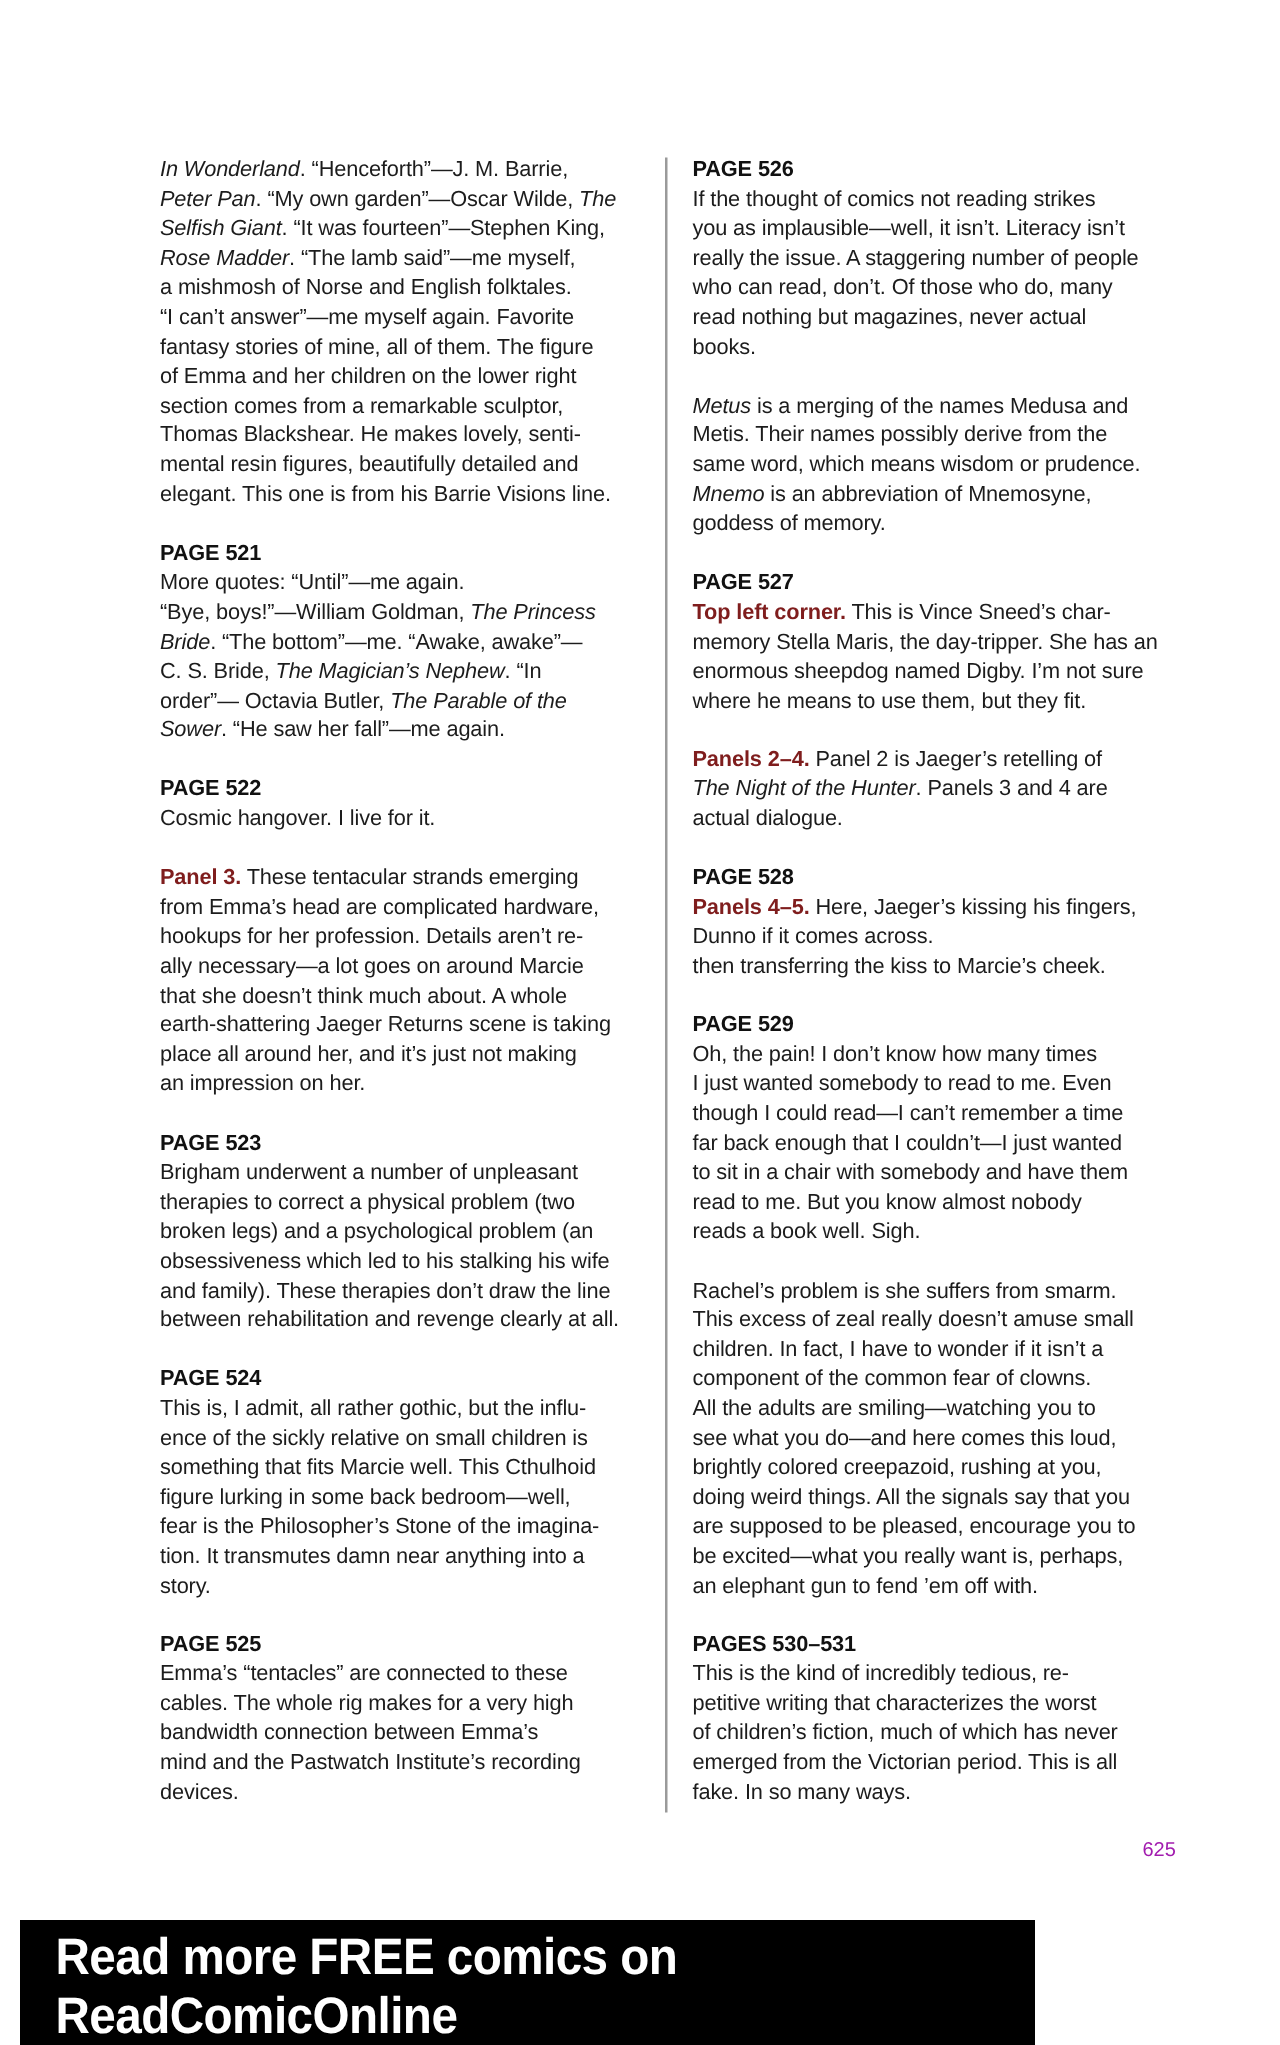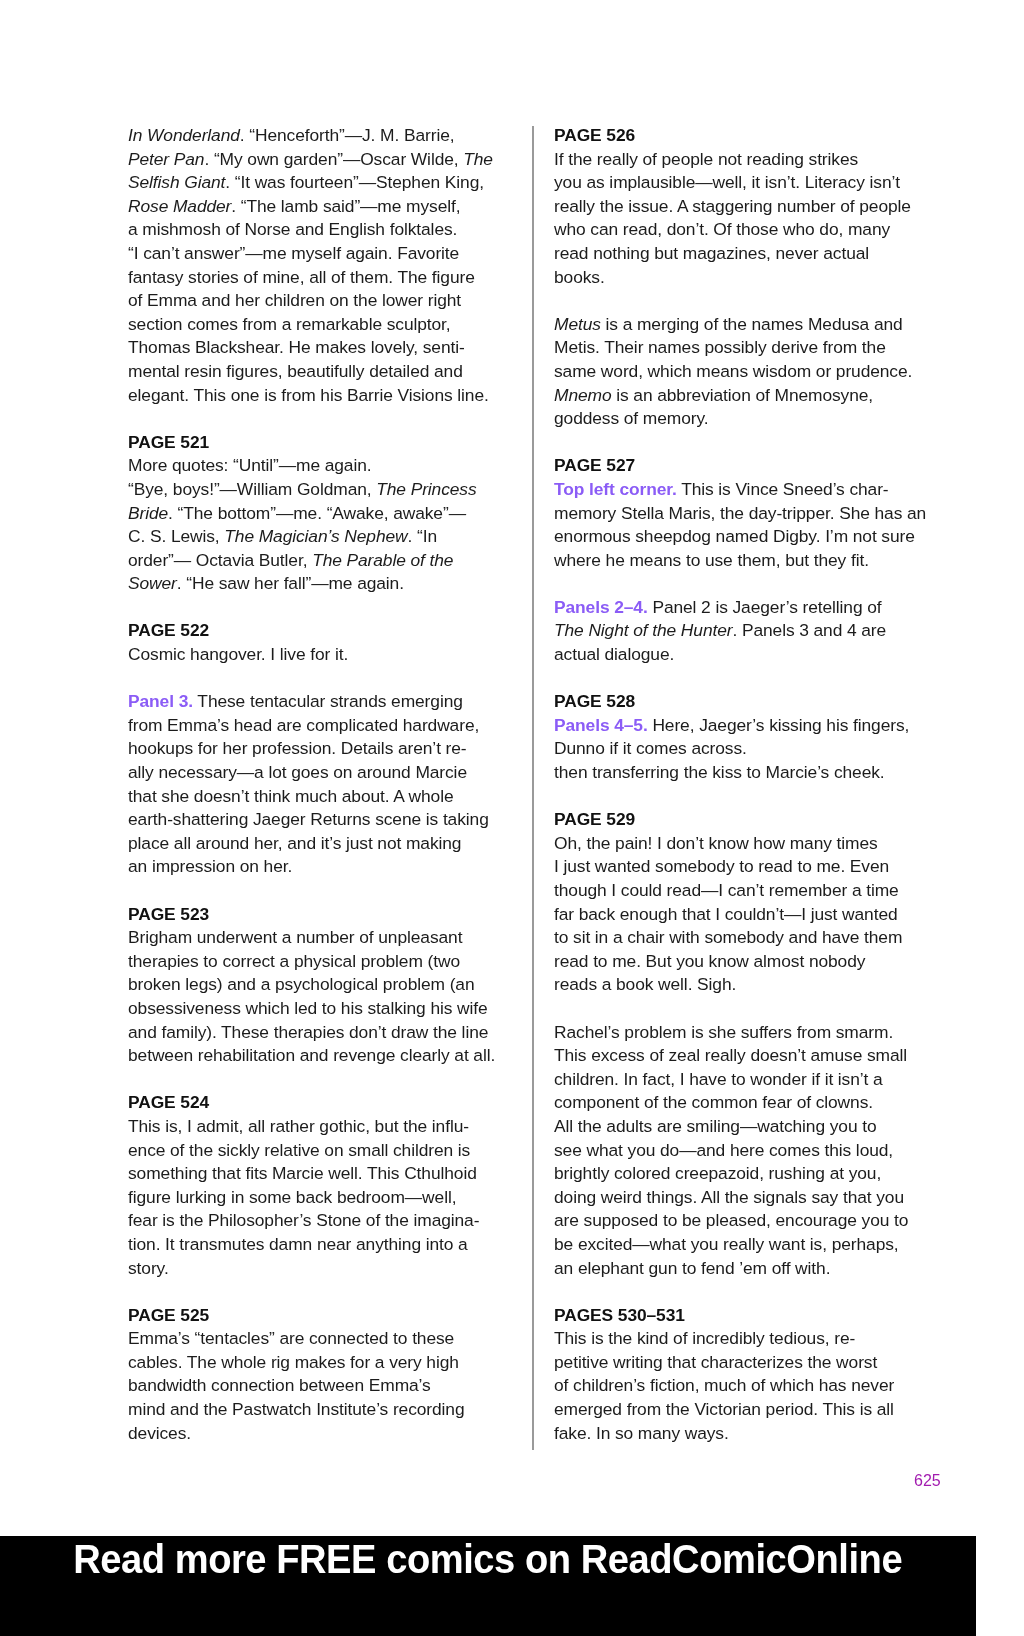--- a/index.html
+++ b/index.html
@@ -7,27 +7,27 @@
       width: 1024px; height: 1636px; background: #ffffff; position: relative; overflow: hidden;
       font-family: "Liberation Sans", "DejaVu Sans", sans-serif; color: #1c1c1c;
     }
     .page { position: absolute; left: 0; top: 0; width: 1024px; height: 1535px; background: #fff; padding-left: 24px; }
     .col { position: absolute; top: 124px; font-size: 17.4px; line-height: 23.6px; letter-spacing: -0.1px; }
     .col-left { left: 128px; width: 390px; }
     .col-right { left: 554px; width: 390px; }
     .divider { position: absolute; left: 532px; top: 126px; width: 2px; height: 1324px; background: #9a9a9a; }
     .block { margin: 0 0 23.6px 0; }
     .heading { font-weight: bold; display: block; color: #111; }
-    .lead { font-weight: bold; color: #8b5cf6; }
+    .lead { font-weight: bold; color: #7f1d1d; }
     em, .it { font-style: italic; }
     .line { display: block; white-space: nowrap; }
     .page-number { position: absolute; left: 914px; top: 1472px; font-size: 16px; color: #a21caf; }
     .banner {
-      position: absolute; left: 0; top: 1536px; width: 976px; height: 100px; background: #000;
-      display: flex; align-items: flex-start; justify-content: center;
+      position: absolute; left: 16px; top: 1536px; width: 812px; height: 100px; background: #000;
+      display: flex; align-items: flex-end; justify-content: center;
     }
     .banner-text {
       color: #fff; font-family: "Liberation Sans", sans-serif; font-weight: bold; font-size: 41px;
       letter-spacing: -0.5px; transform: scaleX(0.93);
     }
   </style>
 </head>
 <body>
 
 <div class="page">
@@ -46,21 +46,21 @@
       <span class="line"><span>Thomas Blackshear. He makes lovely, senti-</span></span>
       <span class="line"><span>mental resin figures, beautifully detailed and</span></span>
       <span class="line"><span>elegant. This one is from his Barrie Visions line.</span></span>
     </div>
 
     <div class="block">
       <span class="heading">PAGE 521</span>
       <span class="line"><span>More quotes: “Until”—me again.</span></span>
       <span class="line"><span>“Bye, boys!”—William Goldman, </span><span class="it">The Princess</span></span>
       <span class="line"><span class="it">Bride</span><span>. “The bottom”—me. “Awake, awake”—</span></span>
-      <span class="line"><span>C. S. Lewis, </span><span class="it">The Magician’s Nephew</span><span>. “In</span></span>
+      <span class="line"><span>C. S. Bride, </span><span class="it">The Magician’s Nephew</span><span>. “In</span></span>
       <span class="line"><span>order”— Octavia Butler, </span><span class="it">The Parable of the</span></span>
       <span class="line"><span class="it">Sower</span><span>. “He saw her fall”—me again.</span></span>
     </div>
 
     <div class="block">
       <span class="heading">PAGE 522</span>
       <span class="line">Cosmic hangover. I live for it.</span>
     </div>
 
     <div class="block">
@@ -103,21 +103,21 @@
       <span class="line">mind and the Pastwatch Institute’s recording</span>
       <span class="line">devices.</span>
     </div>
   </div>
 
   <div class="divider"></div>
 
   <div class="col col-right">
     <div class="block">
       <span class="heading">PAGE 526</span>
-      <span class="line"><span>If the really of people not reading strikes</span></span>
+      <span class="line"><span>If the thought of comics not reading strikes</span></span>
       <span class="line"><span>you as implausible—well, it isn’t. Literacy isn’t</span></span>
       <span class="line"><span>really the issue. A staggering number of people</span></span>
       <span class="line"><span>who can read, don’t. Of those who do, many</span></span>
       <span class="line"><span>read nothing but magazines, never actual</span></span>
       <span class="line"><span>books.</span></span>
     </div>
     <div class="block">
       <span class="line"><span class="it">Metus</span><span> is a merging of the names Medusa and</span></span>
       <span class="line"><span>Metis. Their names possibly derive from the</span></span>
       <span class="line"><span>same word, which means wisdom or prudence.</span></span>

